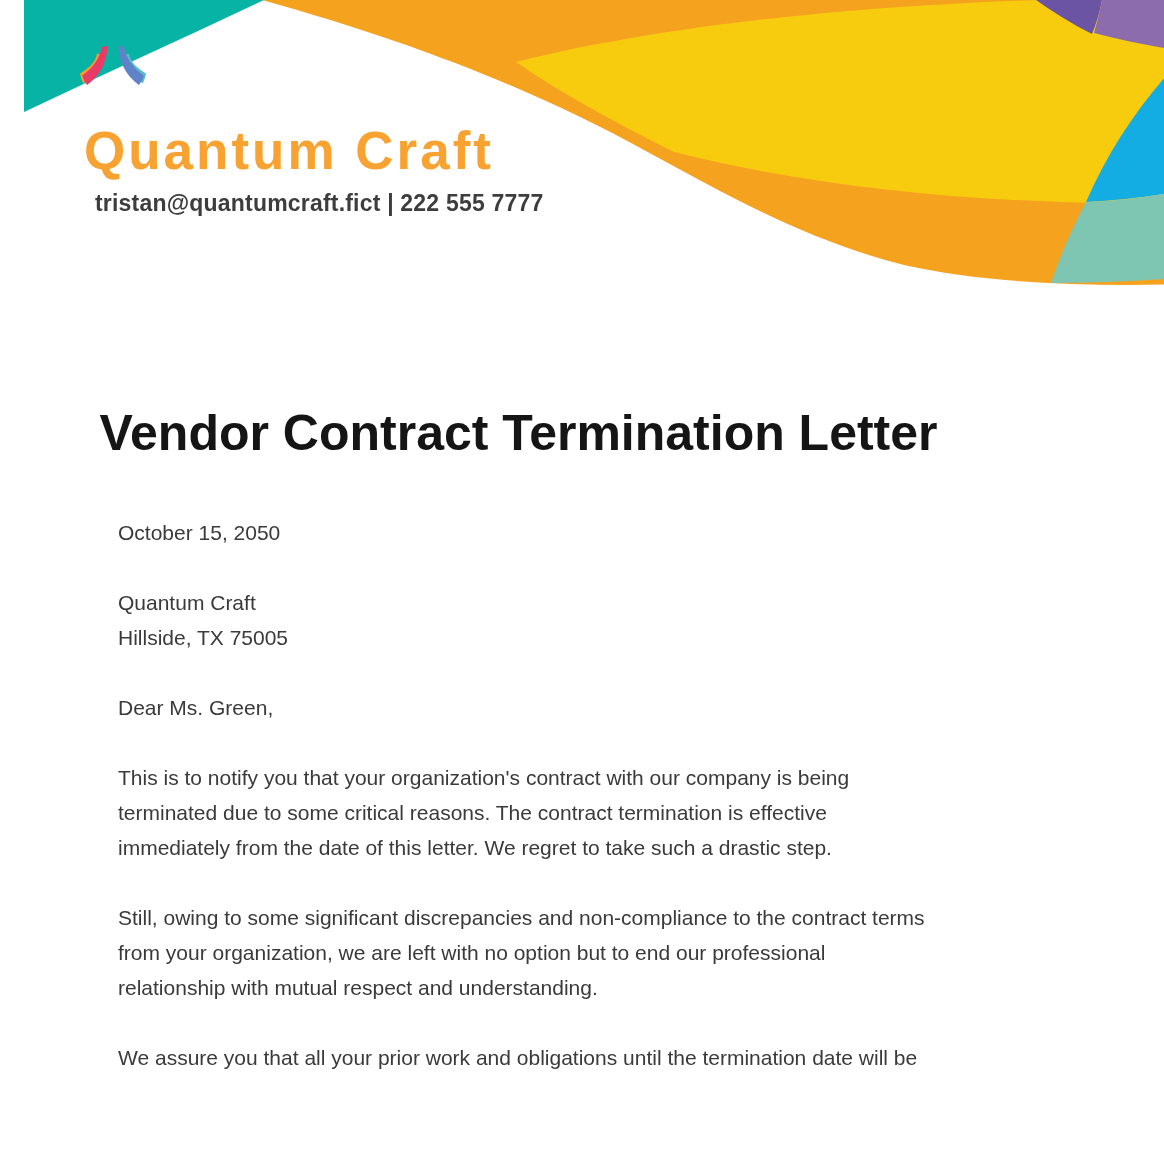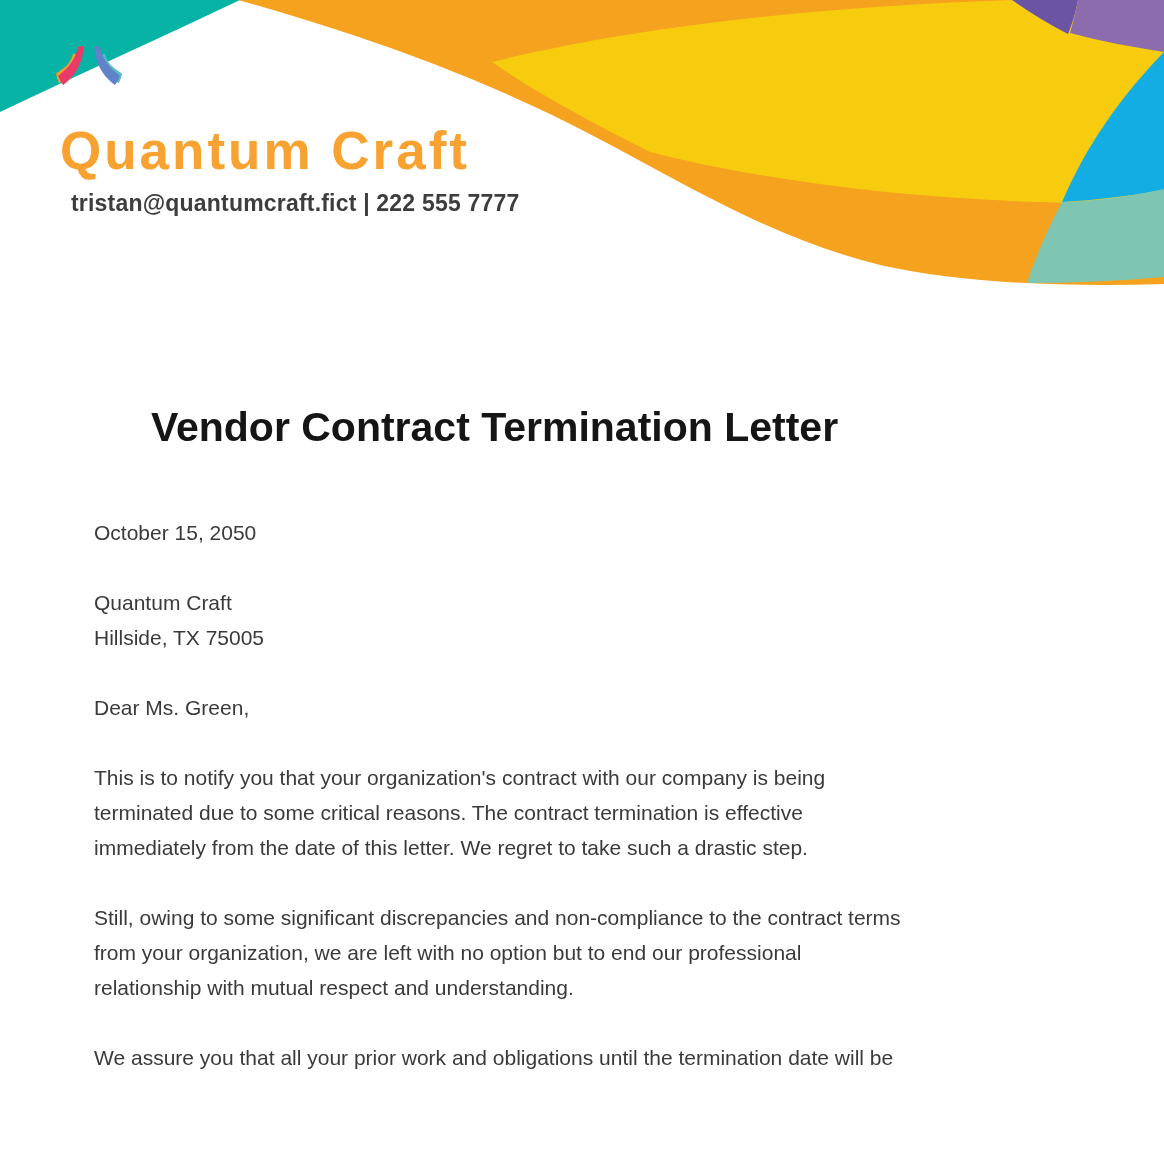--- a/index.html
+++ b/index.html
@@ -2,21 +2,21 @@
 <html><head>
 <meta charset="utf-8">
 <style>
   html, body { margin: 0; padding: 0; }
   body {
     width: 1164px; height: 1164px;
     overflow: hidden;
     background: #ffffff;
     font-family: "Liberation Sans", "DejaVu Sans", sans-serif;
   }
-  .page { position: relative; width: 989px; height: 1164px; background:#fff; }
+  .page { position: relative; width: 989px; height: 1164px; background:#fff;margin-left:24px; }
 
   
   .hero { position: absolute; top: 0; left: 0; width: 1164px; height: 300px; }
   .hero svg.waves { position: absolute; top: 0; left: 0; display: block; }
 
   .logo-block { position: absolute; top: 0; left: 0; }
   .logo-mark { position: absolute; left: 56px; top: 46px; width: 66px; height: 55px; }
   .brand-name {
     position: absolute; left: 60px; top: 120px;
     font-size: 53px; font-weight: 700; letter-spacing: 3px;
@@ -25,21 +25,21 @@
   .brand-contact {
     position: absolute; left: 71px; top: 190px;
     font-size: 23px; font-weight: 700; letter-spacing: 0.2px;
     color: #3d3d3d; white-space: pre;
   }
 
   
   .title {
     position: absolute; top: 404px; left: 0; width: 100%;
     margin: 0; text-align: center;
-    font-size: 41px; font-weight: 700; color: #151515;
+    font-size: 50px; font-weight: 700; color: #151515;
   }
   .letter {
     position: absolute; top: 515px; left: 94px; width: 1030px;
     font-size: 21px; line-height: 35px; color: #3a3a3a;
   }
   .line { margin: 0; white-space: pre; }
   .recipient-block { margin-top: 35px; }
   .name { font-weight: 700; color: #222222; }
   .salutation { margin-top: 35px; }
   .para { margin: 35px 0 0 0; white-space: pre; }

